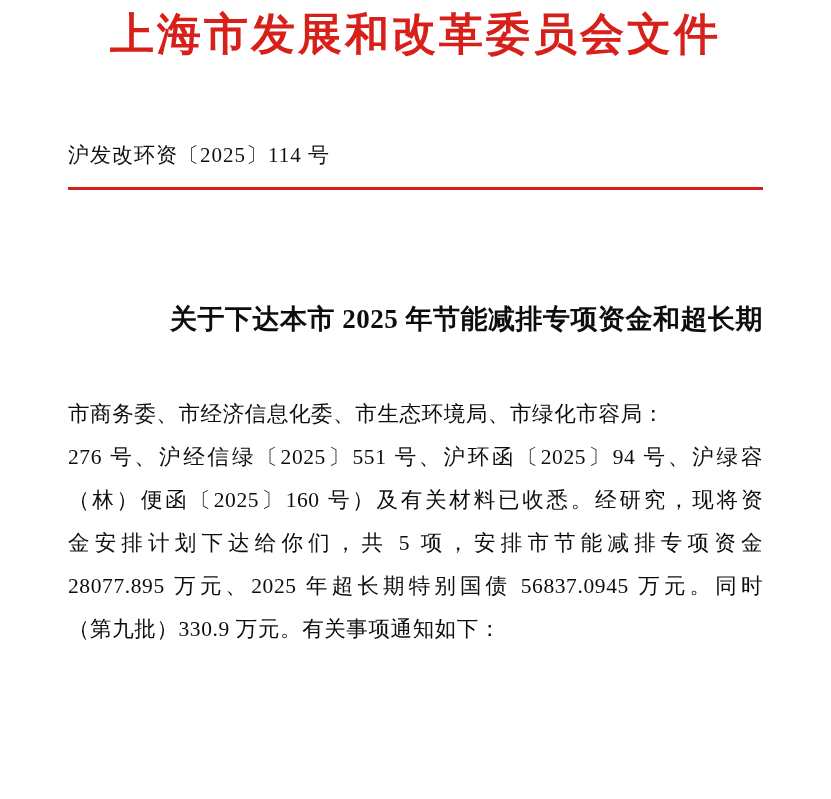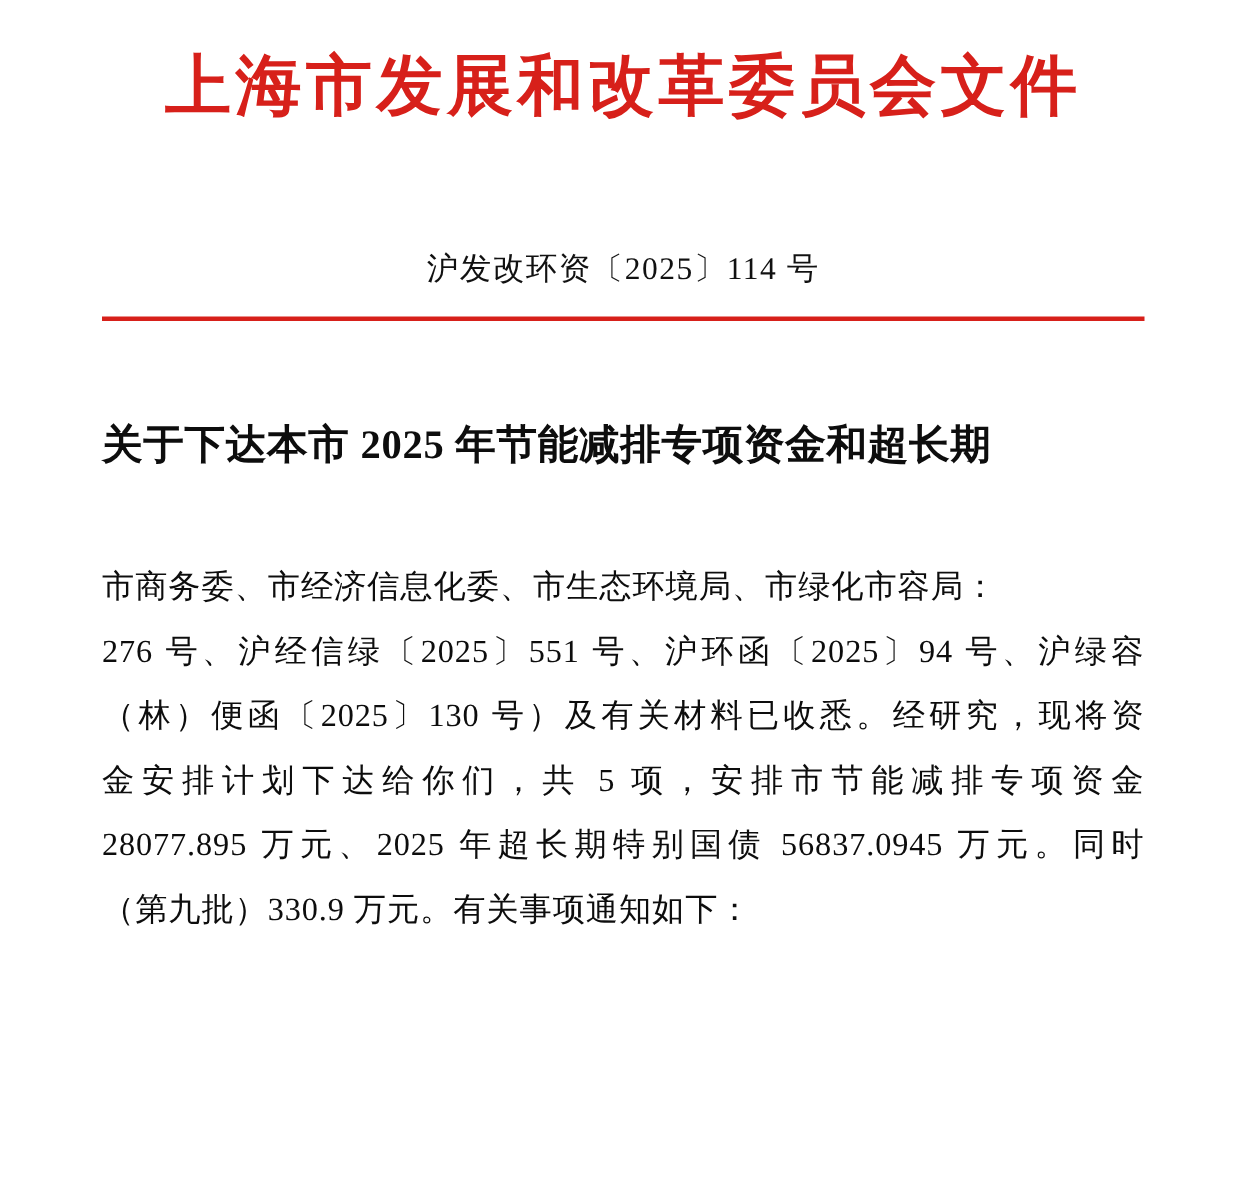--- a/index.html
+++ b/index.html
@@ -20,41 +20,40 @@
     box-sizing: border-box;
     padding: 0 68px;
   }
   .doc-header {
     text-align: center;
     color: #d7201a;
     font-weight: bold;
     font-size: 44px;
     letter-spacing: 3px;
     line-height: 1.2;
-    padding-top: 32px;
+    padding-top: 8px;
     font-family: "DejaVu Serif", "Liberation Serif", serif;
     white-space: nowrap;
   }
   .doc-number {
-    text-align: center;
     font-size: 21px;
     color: #111111;
     letter-spacing: 1px;
     margin-top: 80px;
     font-family: "Liberation Serif", "DejaVu Serif", serif;
   }
   .red-rule {
     margin-top: 18px;
     height: 3px;
     background: #d7201a;
     width: 100%;
   }
   .doc-title {
-    margin-top: 59px;
-    text-align: left;
+    margin-top: 106px;
+    text-align: right;
     font-size: 27px;
     font-weight: bold;
     line-height: 1.75;
     color: #0d0d0d;
     letter-spacing: 0.5px;
   }
   .doc-title .line {
     display: block;
     white-space: nowrap;
   }
@@ -91,19 +90,19 @@
 
   <div class="red-rule"></div>
 
   <div class="doc-title">
     <span class="line">关于下达本市 2025 年节能减排专项资金和超长期</span>
   </div>
 
   <div class="body-block">
     <p class="no-justify">市商务委、市经济信息化委、市生态环境局、市绿化市容局：</p>
     <p>276 号、沪经信绿〔2025〕551 号、沪环函〔2025〕94 号、沪绿容</p>
-    <p>（林）便函〔2025〕130 号）及有关材料已收悉。经研究，现将资</p>
+    <p>（林）便函〔2025〕160 号）及有关材料已收悉。经研究，现将资</p>
     <p>金安排计划下达给你们，共 5 项，安排市节能减排专项资金</p>
     <p>28077.895 万元、2025 年超长期特别国债 56837.0945 万元。同时</p>
     <p class="no-justify">（第九批）330.9 万元。有关事项通知如下：</p>
   </div>
 
 </div>
 
 </body></html>

